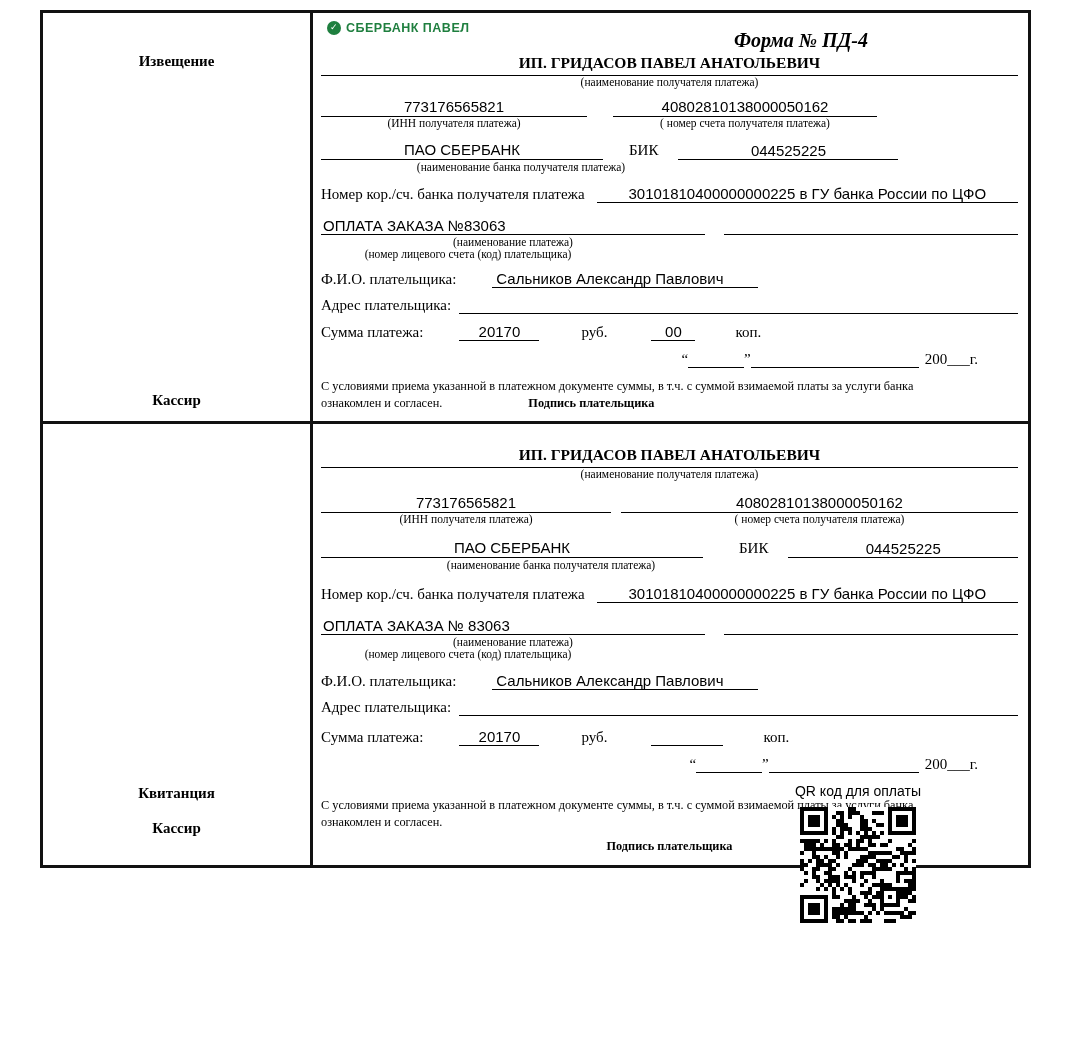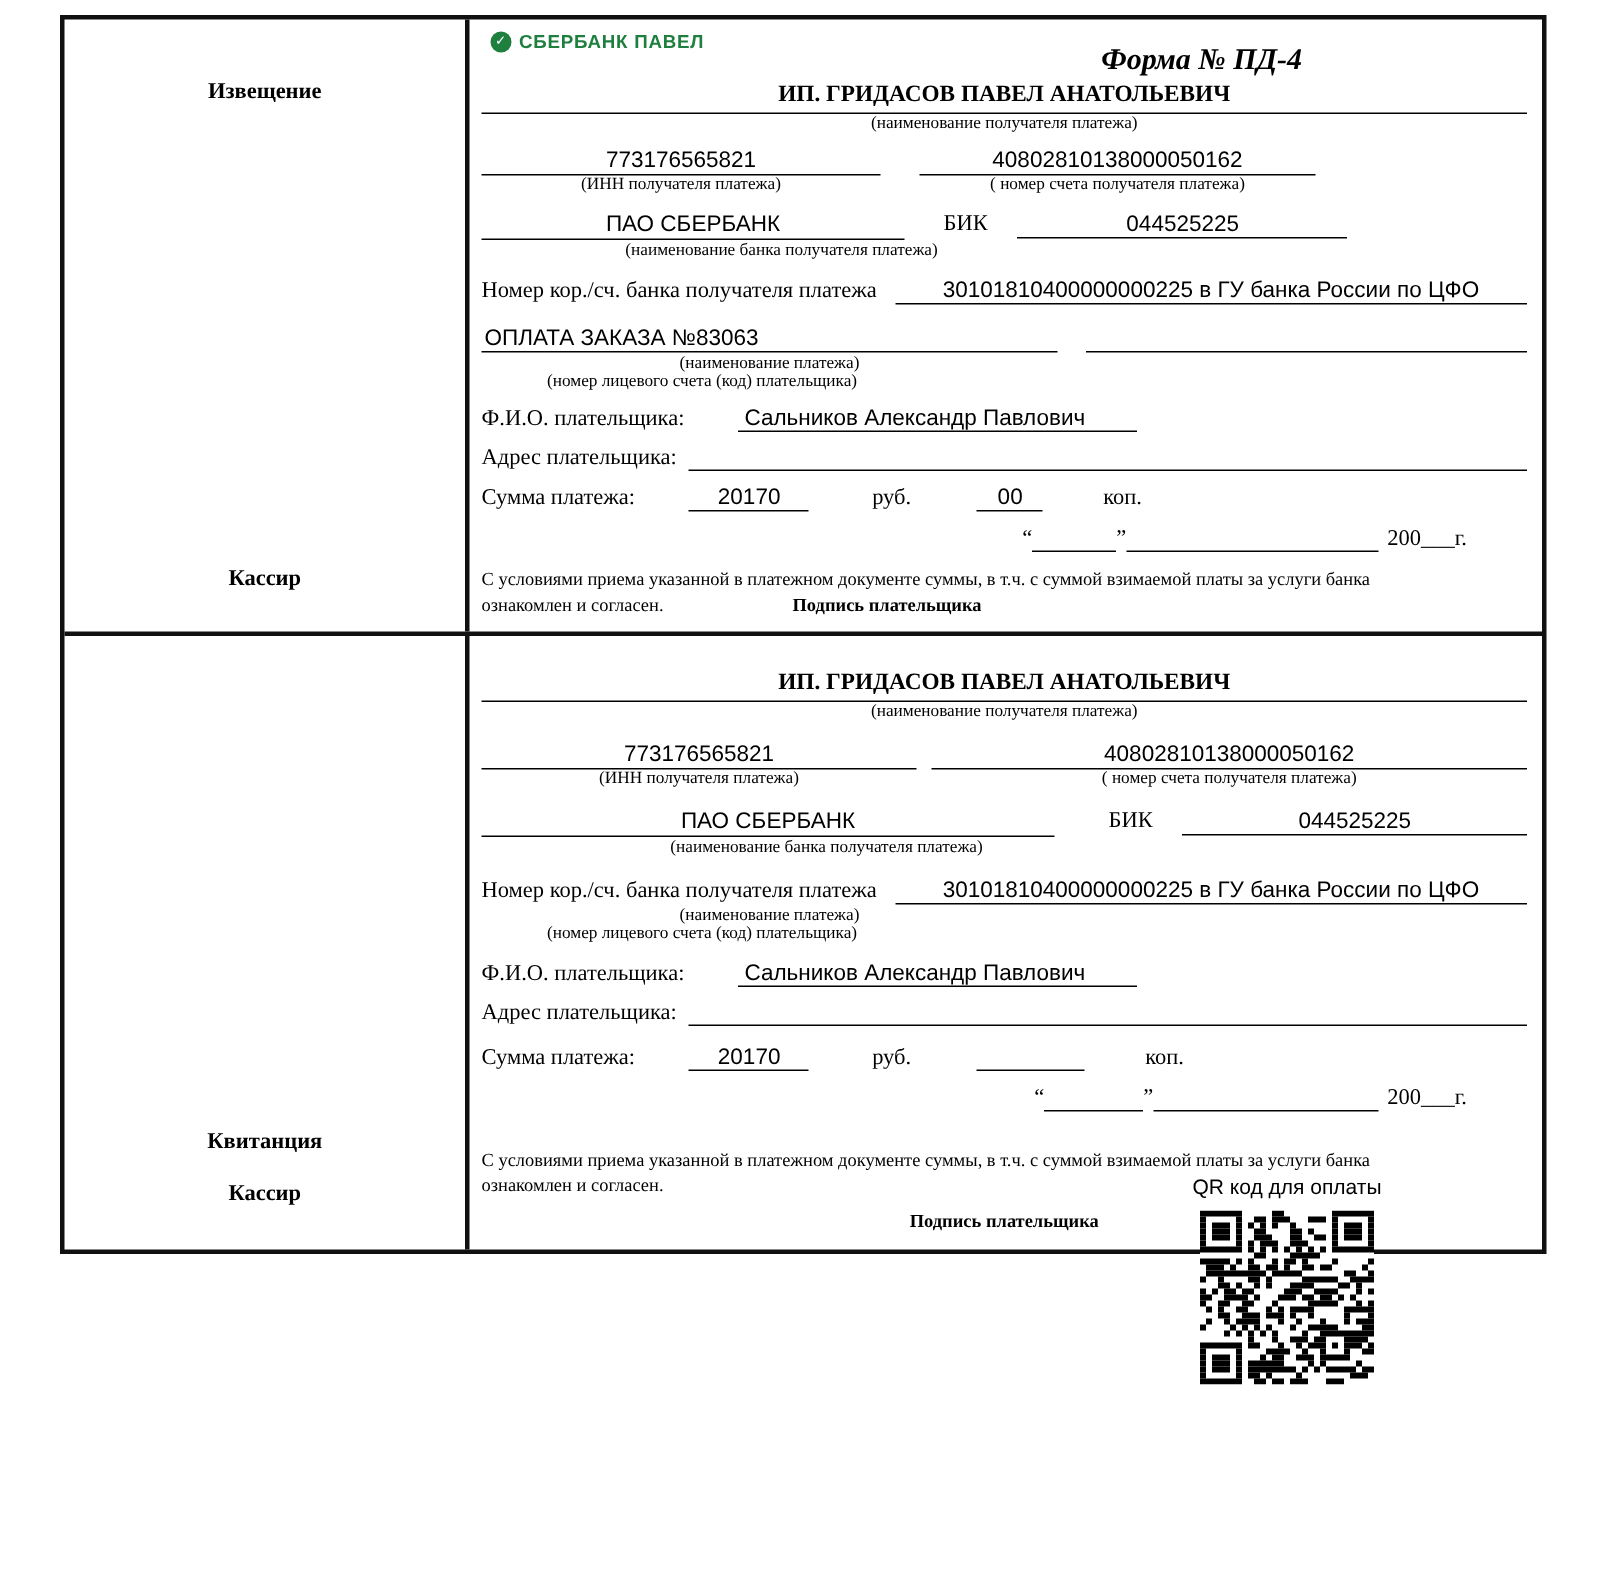--- a/index.html
+++ b/index.html
@@ -6,21 +6,21 @@
   html,body { background:#fff; }
   .sheet { position:relative; width:1073px; height:1050px; background:#fff; color:#000;
            font-family:"Liberation Serif", serif; overflow:hidden; }
 
   .pd4 { position:absolute; left:40px; top:10px; width:991px; border:3px solid #111; }
   .section { display:flex; }
   .sec2 { border-top:3px solid #111; }
 
   .side { width:270px; flex:0 0 270px; border-right:3px solid #111; display:flex;
           flex-direction:column; align-items:center; font-weight:bold; font-size:15px; }
-  .sec1 .side { justify-content:space-between; padding:40px 0 26px; min-height:357px; }
+  .sec1 .side { justify-content:space-between; padding:40px 0 12px; min-height:357px; }
   .sec2 .side { justify-content:flex-end; gap:18px; padding-bottom:28px; min-height:397px; }
 
   .main { flex:1; padding:4px 10px 10px 8px; }
 
   .caption { font-size:11.5px; text-align:center; }
   .uline { border-bottom:1.5px solid #000; }
   .val { font-family:"Liberation Sans", sans-serif; font-size:15px; }
   .flabel { font-size:15px; white-space:nowrap; }
 
   
@@ -38,21 +38,21 @@
 
   .two-col { display:flex; margin-top:10px; }
   .tc { display:flex; flex-direction:column; }
   .tc .val { text-align:center; padding-bottom:1px; }
   .s1 .tc-l { width:266px; }
   .s1 .tc-r { width:264px; margin-left:26px; }
   .s2 .tc-l { width:290px; }
   .s2 .tc-r { flex:1; margin-left:10px; }
   .s2 .two-col { margin-top:14px; }
 
-  .bank-row { display:flex; align-items:flex-start; margin-top:12px; }
+  .bank-row { display:flex; align-items:center; margin-top:12px; }
   .bank-name { text-align:center; padding-bottom:1px; }
   .s1 .bank-name { width:282px; }
   .s1 .bik-label { margin-left:26px; }
   .s1 .bik-value { width:220px; margin-left:20px; text-align:center; }
   .s2 .bank-row { margin-top:14px; }
   .s2 .bank-name { width:382px; }
   .s2 .bik-label { margin-left:36px; }
   .s2 .bik-value { flex:1; margin-left:20px; text-align:center; }
   .bank-caption { margin-top:1px; }
   .s1 .bank-caption { width:400px; }
@@ -220,20 +220,24 @@
           <div class="flabel bik-label">БИК</div>
           <div class="val uline bik-value">044525225</div>
         </div>
         <div class="caption bank-caption">(наименование банка получателя платежа)</div>
 
         <div class="corr-row">
           <span class="flabel">Номер кор./сч. банка получателя платежа</span>
           <span class="val uline corr-value">30101810400000000225 в ГУ банка России по ЦФО</span>
         </div>
 
+        <div class="pay-row">
+          <div class="val uline pay-l">ОПЛАТА ЗАКАЗА № 83063</div>
+          <div class="uline pay-r"></div>
+        </div>
         <div class="pay-captions">
           <div class="caption pc-l">(наименование платежа)</div>
           <div class="caption pc-r">(номер лицевого счета (код) плательщика)</div>
         </div>
 
         <div class="fio-row">
           <span class="flabel">Ф.И.О. плательщика:</span>
           <span class="val uline fio-value">Сальников Александр Павлович</span>
         </div>
 

